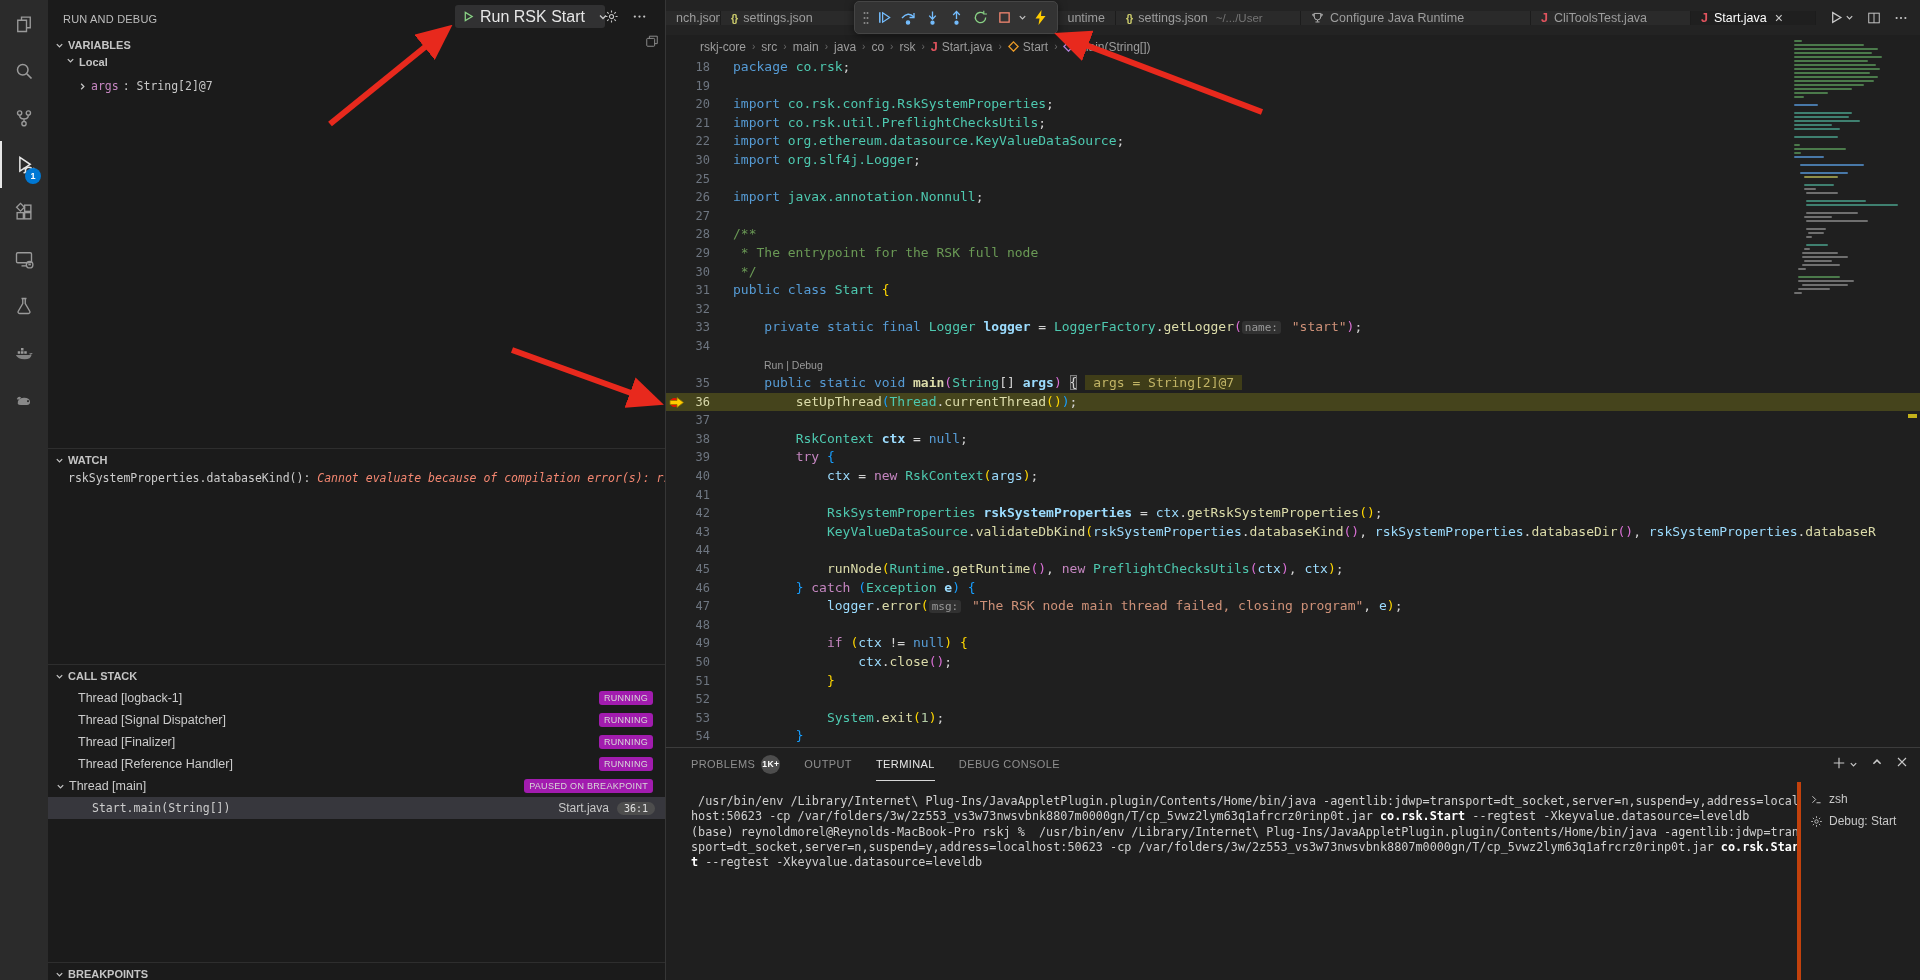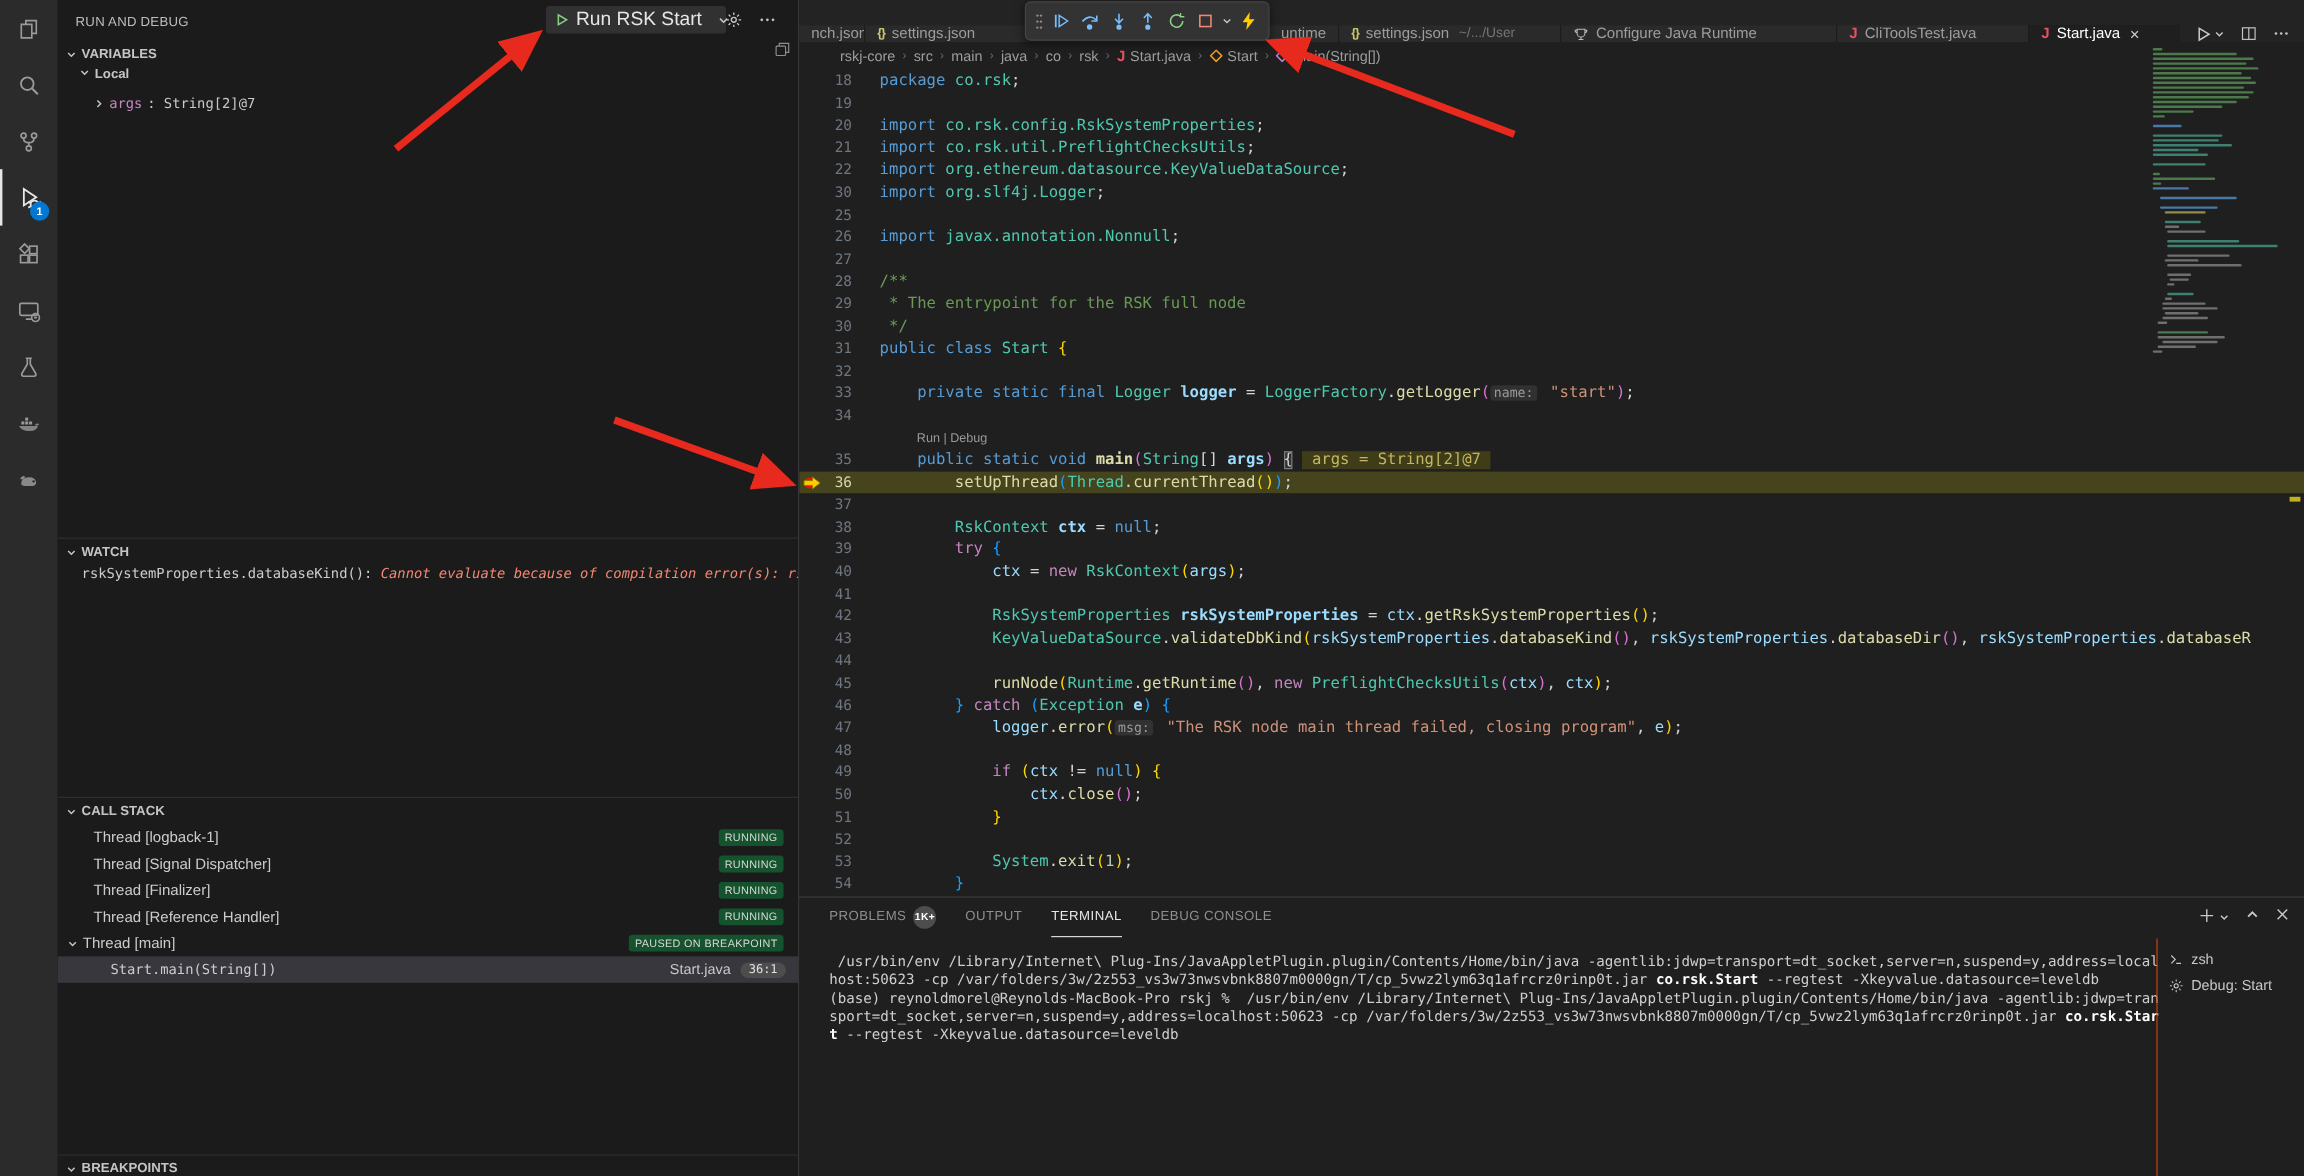--- a/index.html
+++ b/index.html
@@ -27,29 +27,29 @@
   .sec{position:absolute;left:0;right:0}
   .sec.bordered{border-top:1px solid #2e2e2e}
   .sub-h{display:flex;align-items:flex-start;gap:4px;font-size:11px;font-weight:700;color:#c5c5c5;height:20px;padding-left:18px}
   .var-row{display:flex;align-items:center;gap:4px;height:20px;padding-left:30px;font-family:"DejaVu Sans Mono",monospace;font-size:11.5px;cursor:pointer}
   .var-name{color:#c586c0}
   .var-val{color:#c8c8c8}
   .watch-row{height:20px;padding-left:20px;font-family:"DejaVu Sans Mono",monospace;font-size:11.5px;white-space:nowrap;overflow:hidden;cursor:pointer}
   .watch-err{color:#f48771;font-style:italic}
   .cs-row{display:flex;align-items:center;height:22px;padding-left:30px;padding-right:12px;font-size:12.5px;color:#cccccc;cursor:pointer}
   .cs-row .cs-label{flex:1;white-space:nowrap}
-  .cs-badge{font-size:9px;letter-spacing:.3px;background:#14532d;color:#d8d8d8;border-radius:3px;padding:2px 5px;font-weight:400}
+  .cs-badge{font-size:9px;letter-spacing:.3px;background:#a21caf;color:#d8d8d8;border-radius:3px;padding:2px 5px;font-weight:400}
   .cs-row.expandable{padding-left:8px;gap:4px}
   .frame-row{display:flex;align-items:center;height:22px;background:#37373d;padding:0 10px 0 44px;font-family:"DejaVu Sans Mono",monospace;font-size:11.5px;cursor:pointer}
   .frame-row .fr-label{flex:1}
   .fr-file{font-family:"Liberation Sans",sans-serif;font-size:12px;color:#c8c8c8;margin-right:8px}
   .fr-pos{background:#4d4d4d;color:#e0e0e0;border-radius:9px;font-size:10px;padding:1px 7px}
   
   .editor{position:absolute;left:665px;top:0;width:1255px;height:747px;background:#1f1f1f;border-left:1px solid #363636;box-sizing:border-box}
-  .tabstrip{height:35px;background:#232323;display:flex;align-items:flex-end}
+  .tabstrip{height:35px;background:#232323;display:flex;align-items:center}
   .tabs-wrap{display:flex}
   .tab{display:flex;align-items:center;gap:6px;padding:0 10px;font-size:12.5px;color:#9d9d9d;background:#2a2a2a;
        border-right:1px solid #1c1c1c;box-sizing:border-box;white-space:nowrap;overflow:hidden;cursor:pointer}
   .tab.active{background:#1f1f1f;color:#ffffff}
   .tab.end{justify-content:flex-end}
   .tab .desc{color:#757575;font-size:11.5px;margin-left:2px}
   .ic-json{color:#cbcb6b;font-weight:700;font-size:10.5px;letter-spacing:-1px}
   .ic-java{color:#e0535e;font-weight:700;font-size:12.5px}
   .tab-close{margin-left:2px;color:#cccccc;font-size:14px;line-height:1}
   .tab-actions{margin-left:auto;display:flex;align-items:center;gap:13px;padding:0 14px;color:#c8c8c8}
@@ -88,21 +88,21 @@
          border-top:1px solid #3c3c3c;border-left:1px solid #363636;box-sizing:border-box}
   .panel-tabs{display:flex;align-items:stretch;gap:24px;padding-left:25px;height:33px;font-size:11px;letter-spacing:.4px;color:#8f8f8f}
   .ptab{display:flex;align-items:center;gap:6px;border-bottom:1px solid transparent;cursor:pointer}
   .ptab.active{color:#e7e7e7;border-bottom-color:#d7d7d7}
   .pbadge{background:#4d4d4d;color:#fff;border-radius:50%;width:19px;height:19px;display:flex;align-items:center;justify-content:center;font-size:8.5px;font-weight:700}
   .panel-actions{position:absolute;right:12px;top:8px;display:flex;gap:13px;color:#c8c8c8}
   .panel-actions .pa{display:flex;cursor:pointer}
   .term{position:absolute;left:25px;top:46px;right:132px;color:#cfcfcf}
   .term-line{font-family:"DejaVu Sans Mono",monospace;font-size:11.8px;height:15.3px;line-height:15.3px;white-space:pre}
   .term-b{font-weight:700;color:#ffffff}
-  .term-side{position:absolute;right:0;top:34px;width:123px;bottom:0;border-left:1px solid #c2410c;padding-top:6px;box-sizing:border-box}
+  .term-side{position:absolute;right:0;top:34px;width:123px;bottom:0;border-left:4px solid #c2410c;padding-top:6px;box-sizing:border-box}
   .ts-row{display:flex;align-items:center;gap:6px;height:22px;padding-left:9px;font-size:12px;color:#c8c8c8;cursor:pointer;white-space:nowrap}
   
   .arrows{position:absolute;inset:0;pointer-events:none;z-index:50}
 </style>
 </head>
 <body>
 
 <div class="activitybar">
   <div class="ab-item">
     <svg width="20" height="20" viewBox="0 0 16 16">

